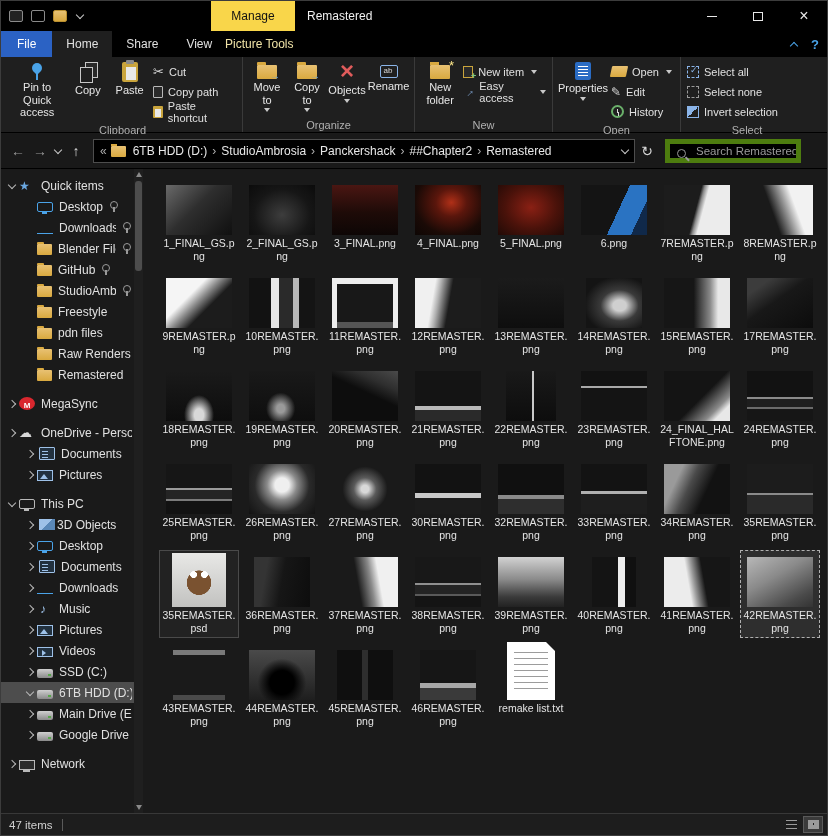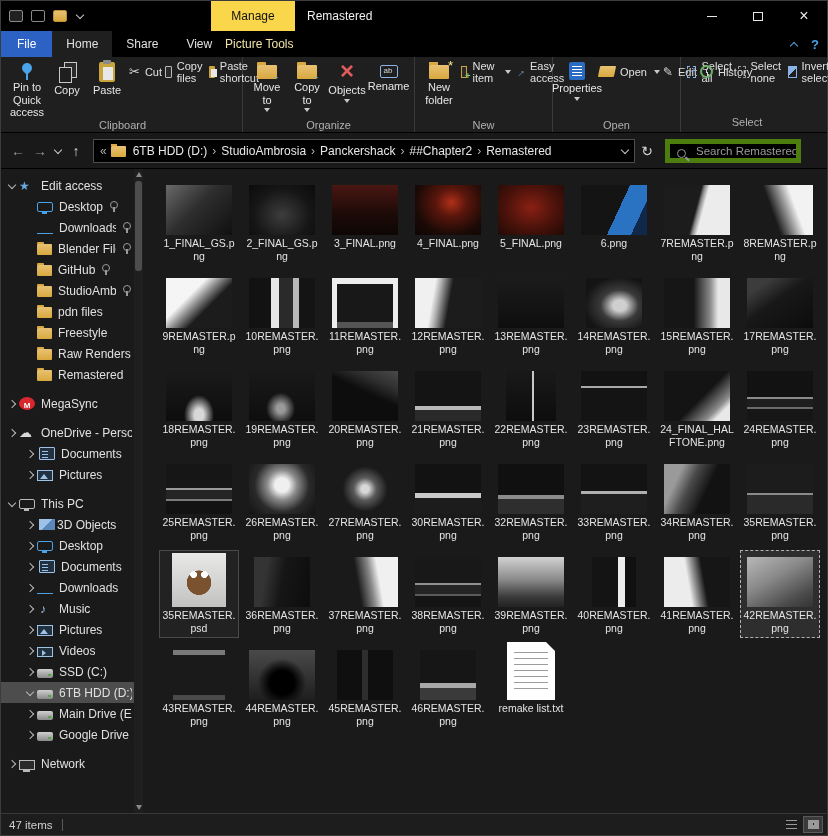--- a/index.html
+++ b/index.html
@@ -35,21 +35,21 @@
   .cv.up::after { transform:rotate(-135deg); top:3px; left:2px; }
   .cv.blue::after { border-color:#4aa3e8; }
 
   
   .ribbon { position:absolute; top:56px; left:0; right:0; height:76px; background:#1f1f1f; border-bottom:1px solid #000; display:flex; padding-left:2px; }
   .rgroup { display:flex; flex-direction:column; border-right:1px solid #3a3a3a; padding:2px 4px 0 4px; }
   .rgroup-body { flex:1; display:flex; align-items:flex-start; }
   .rgroup-label { height:16px; text-align:center; font-size:11px; color:#b0b0b0; }
   .bigbtn { display:flex; flex-direction:column; align-items:center; justify-content:flex-start; padding:3px 2px 0 2px; min-width:40px; height:60px; }
   .bigbtn .blabel { font-size:11px; line-height:1.15; text-align:center; color:#e6e6e6; margin-top:2px; }
-  .smallcol { display:flex; justify-content:flex-start; padding:4px 2px; gap:3px; }
+  .smallcol { display:flex; flex-direction:column; justify-content:flex-start; padding:4px 2px; gap:3px; }
   .smallrow { display:flex; align-items:center; gap:5px; font-size:11px; color:#e0e0e0; height:17px; }
   .dd { display:inline-block; width:0; height:0; border-left:3px solid transparent; border-right:3px solid transparent; border-top:4px solid #c8c8c8; margin-top:2px; }
   .dd.inline { margin:0 0 0 2px; }
 
   
   .ri { display:inline-block; position:relative; }
   .ri-pin { width:16px; height:20px; }
   .ri-pin::before { content:''; position:absolute; left:3px; top:1px; width:10px; height:10px; background:#4aa3e8; border-radius:50% 50% 50% 0; transform:rotate(-45deg); }
   .ri-pin::after { content:''; position:absolute; left:7px; top:11px; width:2px; height:7px; background:#4aa3e8; }
   .ri-copy { width:18px; height:20px; }
@@ -228,21 +228,21 @@
           <span class="ri ri-paste"></span>
           <span class="blabel">Paste</span>
         </div>
         <div class="smallcol">
           <div class="smallrow">
             <span class="ri ri-cut"></span>
             <span>Cut</span>
           </div>
           <div class="smallrow">
             <span class="ri ri-pagesm"></span>
-            <span>Copy files</span>
+            <span>Copy path</span>
           </div>
           <div class="smallrow">
             <span class="ri ri-pastesm"></span>
             <span>Paste shortcut</span>
           </div>
         </div>
       </div>
       <div class="rgroup-label">Clipboard</div>
     </div>
 
@@ -372,21 +372,21 @@
       <input type="text" placeholder="Search Remastered" style="">
     </div>
   </div>
 
   <div class="bodyarea">
     <div class="sidebar">
       <div>
           <div class="sb-item lvl0">
             <span class="chev down"></span>
             <span class="ic ic-star"></span>
-            <span class="sb-label">Edit access</span>
+            <span class="sb-label">Quick items</span>
           </div>
           <div class="sb-item lvl1">
             <span class="chev"></span>
             <span class="ic ic-desktop"></span>
             <span class="sb-label">Desktop</span>
             <span class="pin"></span>
           </div>
           <div class="sb-item lvl1">
             <span class="chev"></span>
             <span class="ic ic-download"></span>
@@ -407,26 +407,26 @@
           </div>
           <div class="sb-item lvl1">
             <span class="chev"></span>
             <span class="ic ic-folder"></span>
             <span class="sb-label">StudioAmbro</span>
             <span class="pin"></span>
           </div>
           <div class="sb-item lvl1">
             <span class="chev"></span>
             <span class="ic ic-folder"></span>
-            <span class="sb-label">pdn files</span>
+            <span class="sb-label">Freestyle</span>
           </div>
           <div class="sb-item lvl1">
             <span class="chev"></span>
             <span class="ic ic-folder"></span>
-            <span class="sb-label">Freestyle</span>
+            <span class="sb-label">pdn files</span>
           </div>
           <div class="sb-item lvl1">
             <span class="chev"></span>
             <span class="ic ic-folder"></span>
             <span class="sb-label">Raw Renders</span>
           </div>
           <div class="sb-item lvl1">
             <span class="chev"></span>
             <span class="ic ic-folder"></span>
             <span class="sb-label">Remastered</span>

